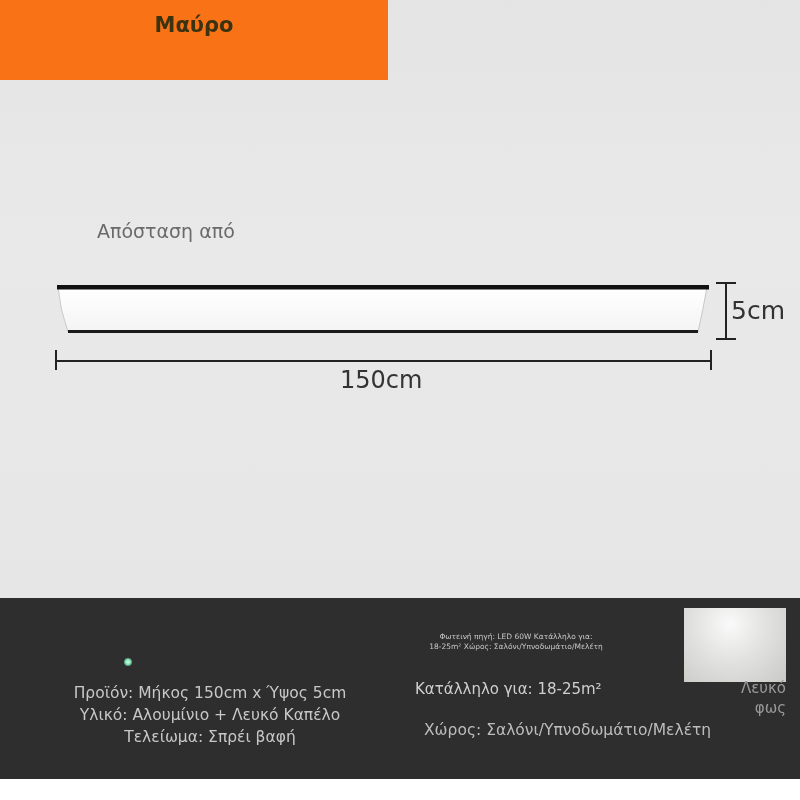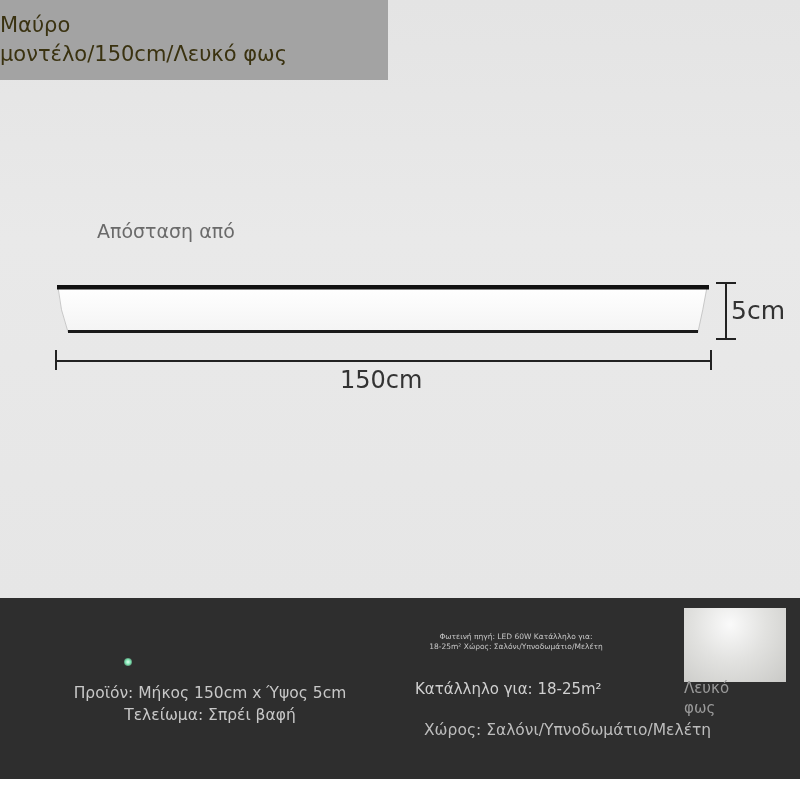--- a/index.html
+++ b/index.html
@@ -7,25 +7,25 @@
     width: 800px; height: 800px; position: relative; overflow: hidden;
     background: #ffffff;
     font-family: "DejaVu Sans", sans-serif;
   }
   .bg {
     position: absolute; left: 0; top: 0; width: 800px; height: 598px;
     background: linear-gradient(180deg, #e4e4e4 0%, #e9e9e9 40%, #e6e6e6 100%);
   }
   .banner {
     position: absolute; left: 0; top: 0; width: 388px; height: 80px;
-    background: #a3a3a3;
+    background: #f97316;
     color: #3a3210;
-    text-align: left;
+    text-align: center;
     font-size: 21px; line-height: 29px;
-    padding-top: 11px; box-sizing: border-box;
+    padding-top: 11px; box-sizing: border-box; font-weight: bold;
   }
   .dist-label {
     position: absolute; left: 56px; top: 218px;
     color: #6a6a6a; font-size: 19px; line-height: 27px; margin-left: 41px;
   }
   .lamp {
     position: absolute; left: 56px; top: 285px; width: 655px; height: 48px;
   }
   .dim-h-line {
     position: absolute; left: 56px; top: 360px; width: 654px; height: 2px; background: #222;
@@ -61,32 +61,31 @@
     position: absolute; left: 415px; top: 680px; color: #d0d0d0; font-size: 15px;
   }
   .room {
     position: absolute; left: 424px; top: 721px; color: #bdbdbd; font-size: 15.5px;
   }
   .swatch {
     position: absolute; left: 684px; top: 608px; width: 102px; height: 74px;
     background: radial-gradient(ellipse at 45% 22%, #fafafa 0%, #e2e2e0 45%, #c9c9c6 100%);
   }
   .swatch-label {
-    position: absolute; left: 684px; top: 678px; width: 102px; text-align: left;
+    position: absolute; left: 684px; top: 678px; width: 102px; text-align: right;
     color: #9a9a9a; font-size: 15px; line-height: 20px;
   }
 </style>
 </head>
 <body>
 
 <div class="bg"></div>
 
 <div class="banner">
   <div>Μαύρο</div>
-  <div>μοντέλο/150cm/Λευκό φως</div>
 </div>
 
 <div class="dist-label">
   <div>Απόσταση από</div>
 </div>
 
 <svg class="lamp" viewBox="0 0 655 48" preserveAspectRatio="none">
   <defs>
     <linearGradient id="lg" x1="0" y1="0" x2="0" y2="1">
       <stop offset="0" stop-color="#ffffff"></stop>
@@ -105,20 +104,21 @@
 
 <div class="dim-v-line"></div>
 <div class="dim-v-tick-t"></div>
 <div class="dim-v-tick-b"></div>
 <div class="dim-v-label">5cm</div>
 
 <div class="dark"></div>
 
 <div class="specs">
   <div>Προϊόν: Μήκος 150cm x Ύψος 5cm</div>
+  <div>Υλικό: Αλουμίνιο + Λευκό Καπέλο</div>
   <div>Τελείωμα: Σπρέι βαφή</div>
 </div>
 <div class="glow"></div>
 
 <div class="tiny">
   <div>Φωτεινή πηγή: LED 60W Κατάλληλο για:</div>
   <div>18-25m² Χώρος: Σαλόνι/Υπνοδωμάτιο/Μελέτη</div>
 </div>
 
 <div class="suit">Κατάλληλο για: 18-25m²</div>

